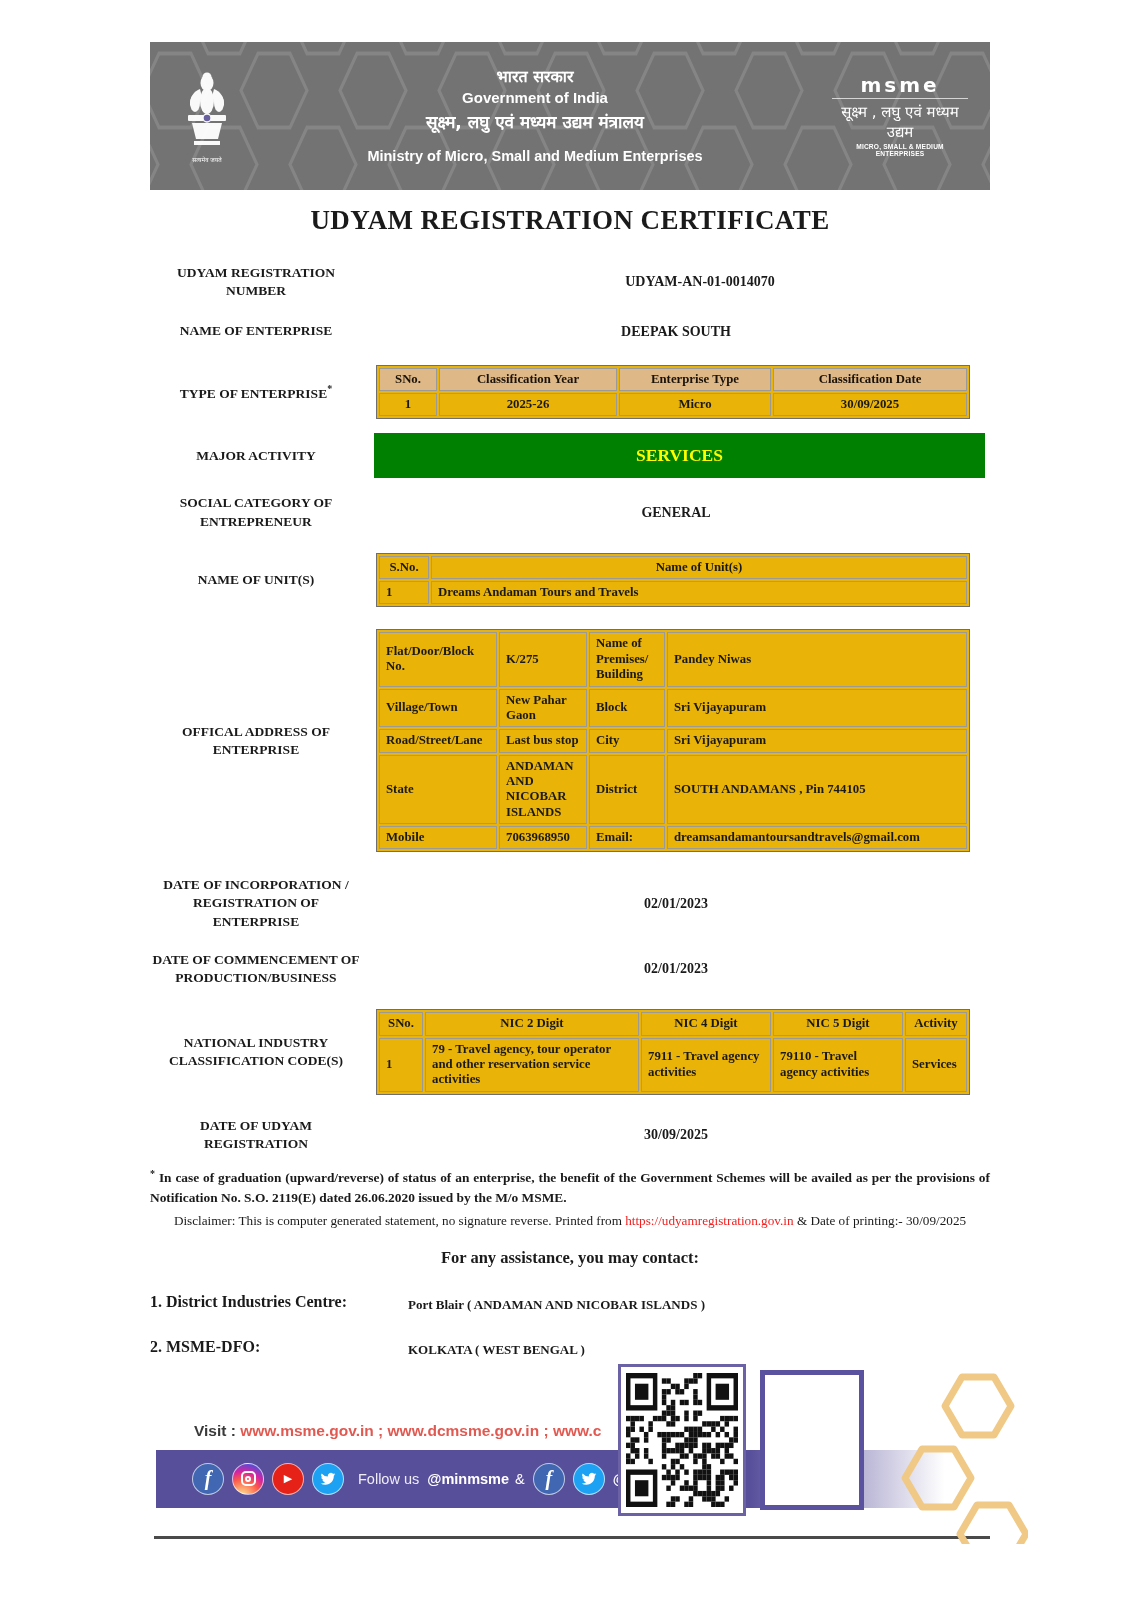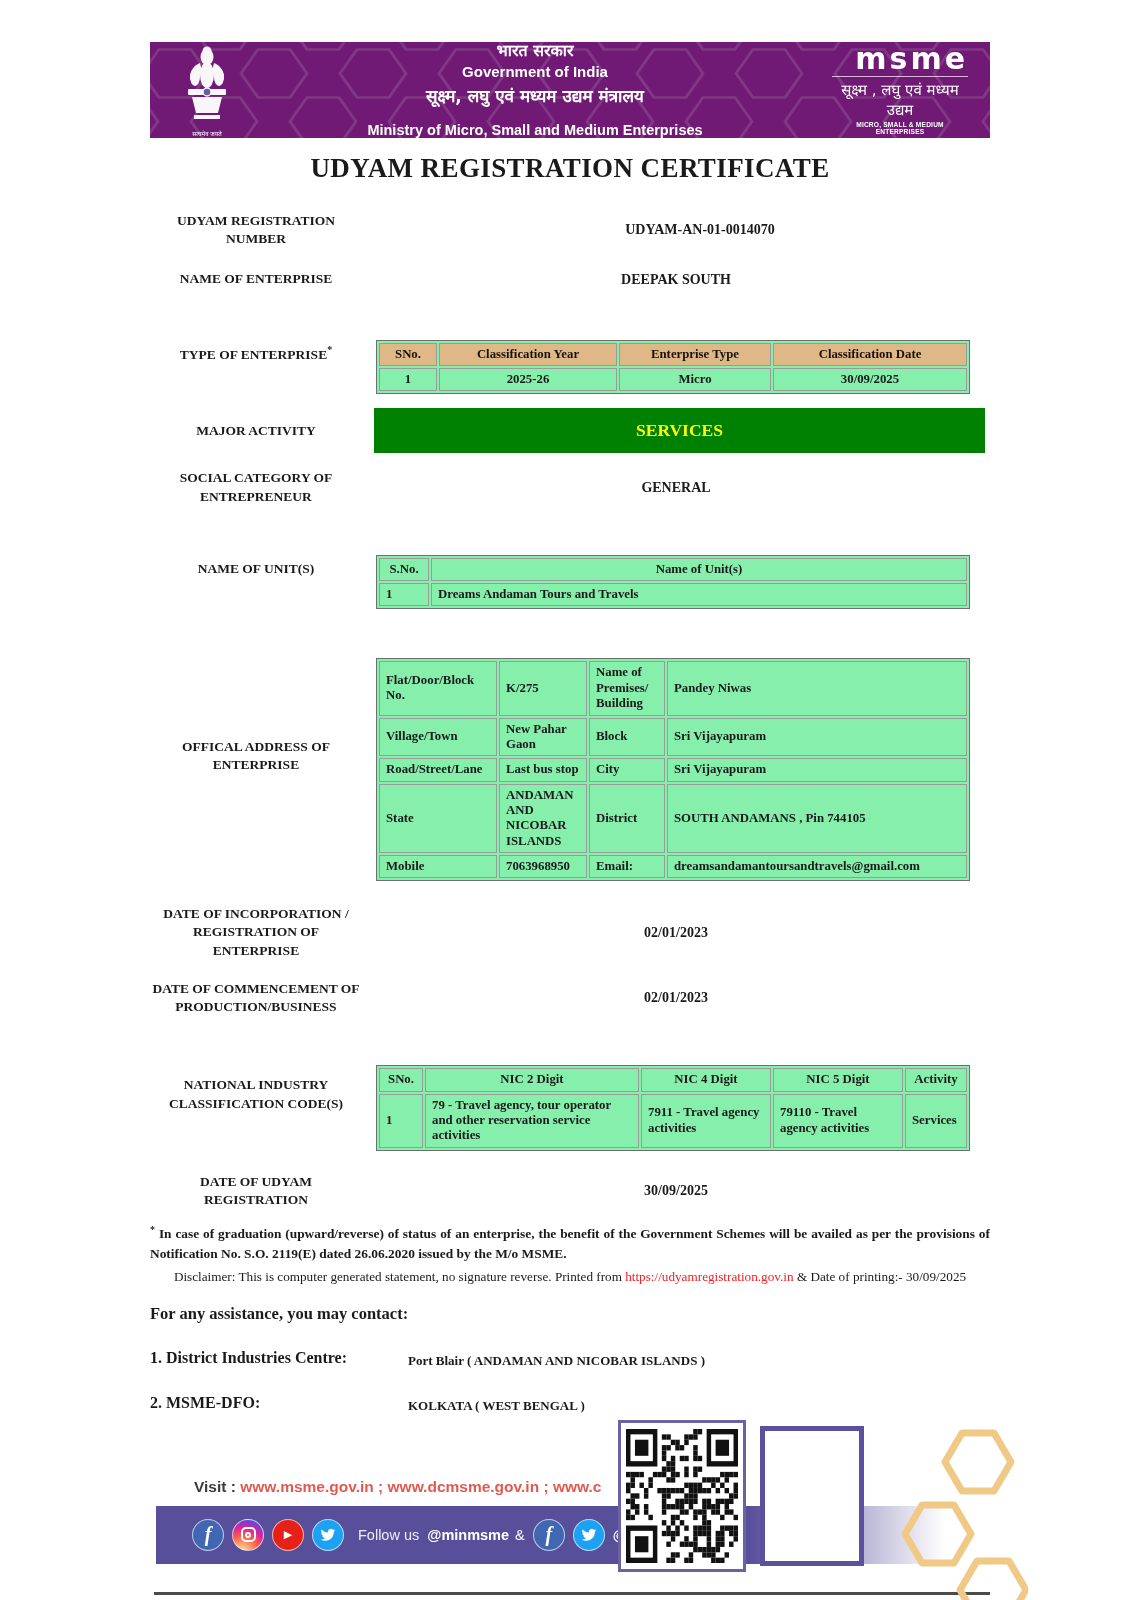--- a/index.html
+++ b/index.html
@@ -5,33 +5,33 @@
   * { box-sizing: border-box; }
   body {
     margin: 0; width: 1131px; height: 1600px; background: #fff;
     font-family: "Liberation Serif", serif; color: #1a1a1a;
     overflow: hidden; position: relative;
   }
   .page { padding: 42px 141px 0 150px; }
 
   
   .banner {
-    position: relative; height: 96px; background: #701a75;
+    position: relative; height: 148px; background: #737373;
     display: flex; align-items: center; overflow: hidden;
   }
   .hexpat { position: absolute; inset: 0; width: 100%; height: 100%; }
   .emblem { margin-left: 26px; z-index: 2; flex: 0 0 auto; text-align: center; }
   .emblem-motto { color: #fff; font-size: 6px; font-family: "DejaVu Sans", sans-serif; line-height: 1; }
   .banner-center { flex: 1; text-align: center; color: #fff; z-index: 2; line-height: 1.25; }
   .b-hi   { font-family: "DejaVu Sans", sans-serif; font-size: 16px; font-weight: bold; }
   .b-en   { font-family: "Liberation Sans", sans-serif; font-size: 15px; font-weight: bold; margin-top: 2px; }
   .b-hi2  { font-family: "DejaVu Sans", sans-serif; font-size: 17px; font-weight: bold; margin-top: 4px; }
   .b-en2  { font-family: "Liberation Sans", sans-serif; font-size: 14.5px; font-weight: bold; margin-top: 14px; }
   .msme-logo { margin-right: 22px; z-index: 2; width: 136px; text-align: center; color: #fff; flex: 0 0 auto; }
-  .msme-word { font-family: "DejaVu Sans", sans-serif; font-weight: 800; font-size: 30px; letter-spacing: 3px; line-height: 0.9; text-align: right; }
+  .msme-word { font-family: "DejaVu Sans", sans-serif; font-weight: 800; font-size: 20px; letter-spacing: 3px; line-height: 0.9; }
   .msme-hi   { font-family: "DejaVu Sans", sans-serif; font-size: 15px; margin-top: 4px; border-top: 1px solid rgba(255,255,255,.7); padding-top: 2px; }
   .msme-en   { font-family: "Liberation Sans", sans-serif; font-size: 6.6px; font-weight: bold; margin-top: 2px; letter-spacing: .2px; }
 
   
   .title { text-align: center; font-size: 27px; font-weight: bold; margin: 15px 0 0 0; letter-spacing: .4px; }
 
   
   .row { display: flex; align-items: center; }
   .label {
     width: 212px; flex: 0 0 212px; text-align: center;
@@ -50,41 +50,41 @@
   .mt-units { margin-top: 22px; }
   .mt-addr  { margin-top: 22px; }
   .mt-doi   { margin-top: 24px; }
   .mt-doc   { margin-top: 20px; }
   .mt-nic   { margin-top: 22px; }
   .mt-dour  { margin-top: 22px; }
 
   
   table {
     width: 100%; border-collapse: separate; border-spacing: 2px;
-    border: 1px solid #6f6f6f; background: #86efac;
-    font-size: 12.8px; font-weight: bold; line-height: 1.2; margin-top: 27px;
+    border: 1px solid #6f6f6f; background: #eab308;
+    font-size: 12.8px; font-weight: bold; line-height: 1.2;
   }
   td, th { border: 1px solid #9a9a9a; padding: 3px 6px; }
   th { text-align: center; }
   .tan th { background: #DEB887; color: #1a1208; }
   .c { text-align: center; }
   .l { text-align: left; }
 
   .green-bar {
     background: #008000; color: #FFFF00; text-align: center;
     font-weight: bold; font-size: 17.5px; padding: 12px 0;
   }
 
   
   .footnote { margin-top: 14px; font-weight: bold; font-size: 13.4px; text-align: justify; line-height: 1.45; }
   .disclaimer { margin-top: 4px; font-size: 13.2px; text-align: center; line-height: 1.4; }
   .disclaimer .red-link { color: #F22020; }
 
   
-  .assist-h { margin-top: 18px; font-weight: bold; font-size: 16.5px; }
+  .assist-h { margin-top: 18px; font-weight: bold; font-size: 16.5px; text-align: center; }
   .contact-row { display: flex; margin-top: 24px; }
   .contact-label { width: 258px; flex: 0 0 258px; font-weight: bold; font-size: 16px; line-height: 1.3; }
   .contact-value { font-weight: bold; font-size: 13px; padding-top: 5px; }
 
   
   .footer { position: relative; height: 195px; margin-top: 6px; }
   .visit-line {
     position: absolute; left: 44px; top: 58px;
     font-family: "Liberation Sans", sans-serif; font-weight: bold; font-size: 15.5px; color: #3a3a3a;
   }

